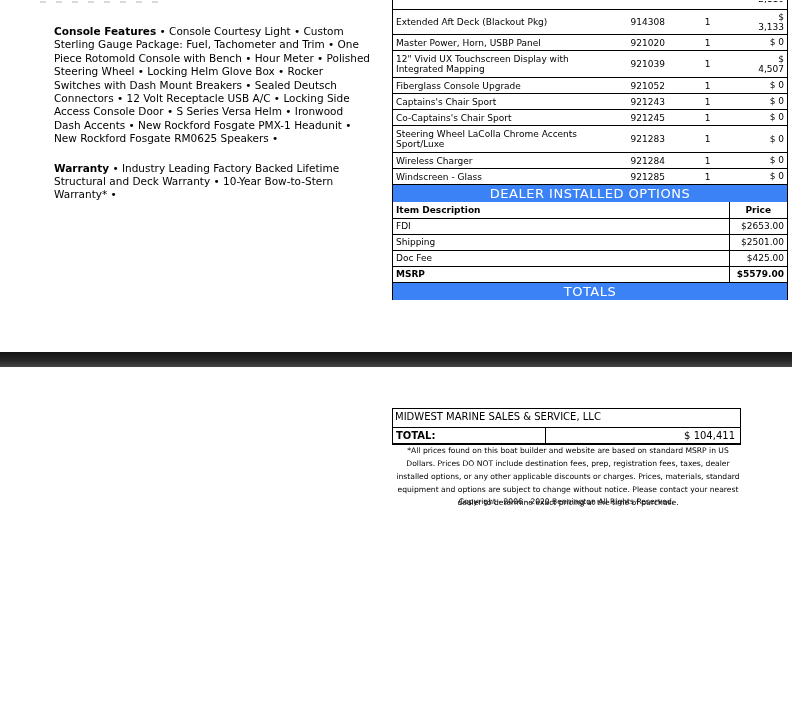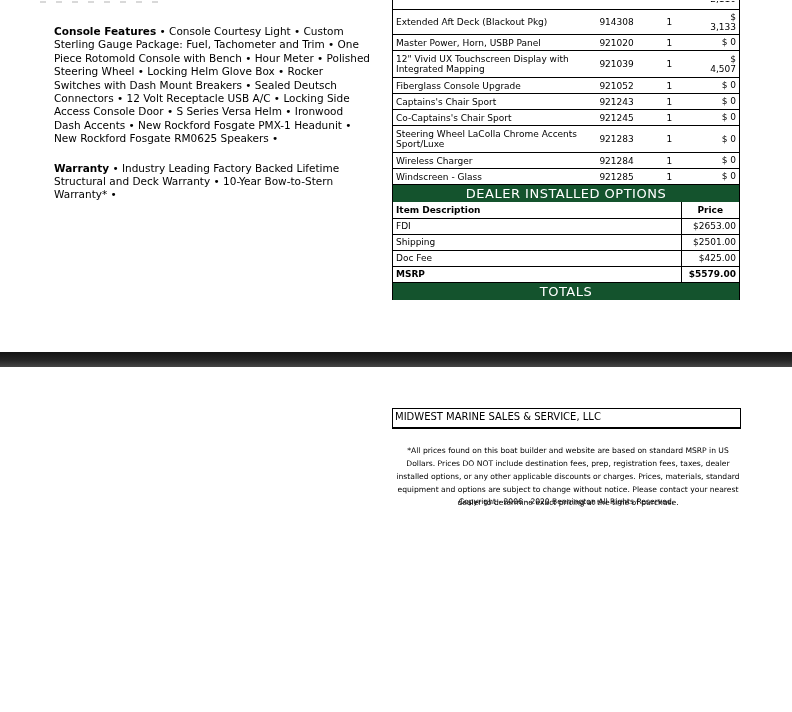--- a/index.html
+++ b/index.html
@@ -16,37 +16,37 @@
   .para { margin:16px; }
   .para + .para { margin-top:12px; }
   .lead { font-weight:bold; }
 
   
   .remnant { position:absolute; left:40px; top:0; width:120px; height:4px; overflow:hidden; }
   .remnant i { display:block; width:100%; height:2px; margin-top:1px;
     background:repeating-linear-gradient(90deg,#d9d9d9 0 6px,transparent 6px 16px); }
 
   
-  .tables { position:absolute; left:392px; top:0; width:348px;
+  .tables { position:absolute; left:392px; top:0; width:396px;
     border-left:1px solid #000; border-right:1px solid #000; background:#fff; }
   table { border-collapse:collapse; width:100%; font-size:9px; }
   #options td { border-bottom:1px solid #000; padding:1px 3px; vertical-align:middle; }
   #options .desc { width:194px; text-align:left; }
   #options .item { width:62px; text-align:center; }
   #options .qty  { width:44px; text-align:center; }
   #options .price{ width:48px; text-align:right; white-space:pre-line; line-height:10.5px; }
   tr.h1 { height:16px; }
   tr.h2 { height:25px; }
   tr.h2b{ height:27px; }
   tr.hclip { height:7px; }
   tr.hclip td { padding:0 3px; overflow:hidden; }
   tr.hclip .clipwrap { display:block; height:7px; overflow:hidden; }
   tr.hclip .clipfrag { display:block; margin-top:-7px; text-align:right; font-size:9px; }
 
-  .bar { background:#14532d; color:#fff; text-align:center;
+  .bar { background:#3b82f6; color:#fff; text-align:center;
     font-size:13px; line-height:17px; height:17px; letter-spacing:0.5px;
     font-weight:normal; }
 
   #dealer td { border-bottom:1px solid #000; padding:2px 3px; vertical-align:middle; }
   #dealer .dcol  { text-align:left; }
   #dealer .pcol  { border-left:1px solid #000; width:58px; text-align:right; }
   #dealer tr.hdr td { font-weight:bold; }
   #dealer tr.hdr .pcol { text-align:center;margin-left:40px; }
   #dealer tr.totalrow td { font-weight:bold; }
 
@@ -181,20 +181,24 @@
   </div>
 
   <div class="band"></div>
 
   <div class="summary">
     <table>
       <tbody>
         <tr>
           <td class="dealer-name" colspan="2">MIDWEST MARINE SALES &amp; SERVICE, LLC</td>
         </tr>
+        <tr>
+          <td class="tlabel">TOTAL:</td>
+          <td class="tvalue">$ 104,411</td>
+        </tr>
       </tbody>
     </table>
   </div>
 
   <div class="disclaimer">*All prices found on this boat builder and website are based on standard MSRP in US Dollars. Prices DO NOT include destination fees, prep, registration fees, taxes, dealer installed options, or any other applicable discounts or charges. Prices, materials, standard equipment and options are subject to change without notice. Please contact your nearest dealer to determine exact pricing at the time of purchase.</div>
 
   <div class="copyright">Copyright - 2006 - 2020 Bennington All Rights Reserved.</div>
 
 </div>
 

